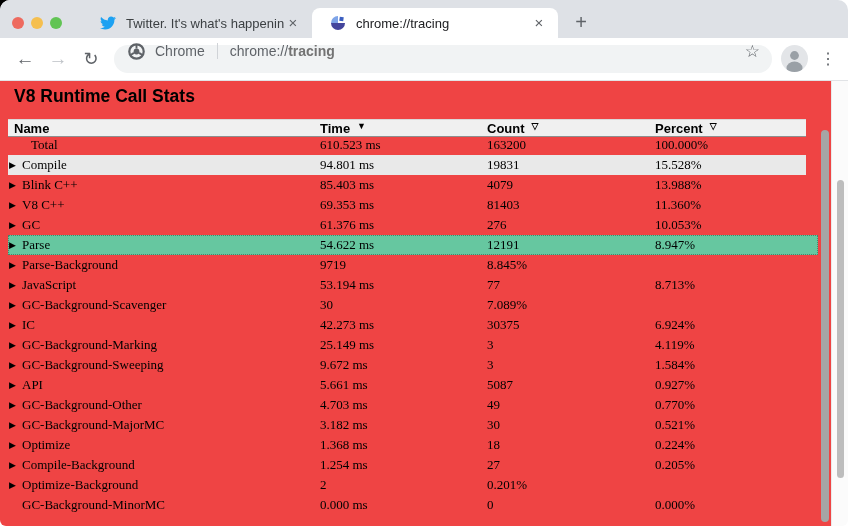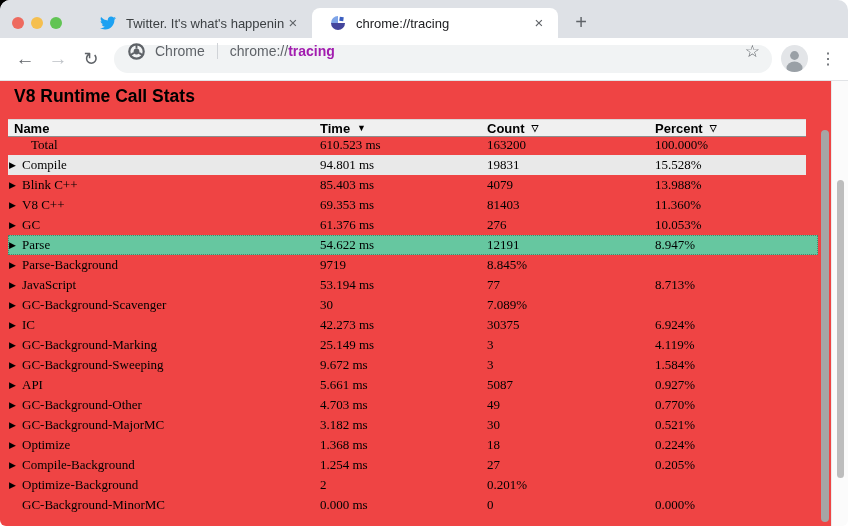--- a/index.html
+++ b/index.html
@@ -18,31 +18,31 @@
   .tab .close { width:18px; height:18px; line-height:17px; text-align:center; font-size:15px; color:#5f6368; border-radius:50%; cursor:pointer; }
   .favicon { width:16px; height:16px; flex:0 0 16px; }
   .newtab { position:absolute; left:568px; top:10px; width:26px; height:26px; font-size:20px; line-height:24px; text-align:center; color:#5f6368; border-radius:50%; }
 
   
   .toolbar { position:absolute; top:38px; left:0; width:848px; height:43px; background:#fff; border-bottom:1px solid #e1e3e6; }
   .navbtn { position:absolute; top:8px; width:26px; height:26px; text-align:center; font-size:19px; line-height:26px; color:#5f6368; }
   .navbtn.back{ left:12px; } .navbtn.fwd{ left:45px; color:#bdc1c6; } .navbtn.reload{ left:78px; font-size:18px; }
   .omnibox { position:absolute; left:114px; top:7px; width:658px; height:28px; background:#f1f3f4; border-radius:14px; display:flex; align-items:center; padding:0 10px 16px 14px; font-size:14px; color:#5f6368; }
   .omnibox .sep { width:1px; height:16px; background:#d0d3d7; margin:0 12px; }
-  .omnibox .host { color:#a21caf; font-weight:bold; }
+  .omnibox .host { color:#737373; font-weight:bold; }
   .omnibox .grow { flex:1; }
   .omnibox .star { font-size:17px; color:#5f6368; padding:0 2px; }
   .avatar { position:absolute; left:781px; top:7px; width:27px; height:27px; border-radius:50%; background:#e3e5e8; overflow:hidden; }
   .menu-dots { position:absolute; left:818px; top:8px; width:20px; height:26px; text-align:center; font-size:16px; line-height:26px; color:#5f6368; letter-spacing:0; }
 
   
   .content { position:absolute; top:81px; left:0; width:832px; height:445px; background:#ef4444; }
   .page-title { position:absolute; top:5px; left:14px; font-size:17.5px; font-weight:bold; color:#000; }
   .thead { position:absolute; top:38px; left:8px; width:798px; height:18px; background:#f0f0f0; border-top:1px solid #d9d9d9; border-bottom:1px solid #8e8e8e; display:grid; grid-template-columns:312px 167px 168px 1fr; align-items:center; font-size:13px; font-weight:bold; color:#000; }
-  .thead .hcell { display:flex; align-items:center; gap:7px; }
+  .thead .hcell { display:flex; gap:7px; }
   .thead .hcell.first { padding-left:6px; }
   .thead .glyph { font-size:9px; position:relative; top:0px; }
   .tbody { position:absolute; top:54px; left:8px; width:810px;font-family:Liberation Serif, serif; }
   .trow { width:798px; height:20px; display:grid; grid-template-columns:312px 167px 168px 1fr; align-items:center; font-size:13px; color:#000; }
   .trow.shaded { background:#e9e9e9; }
   .trow.selected { width:810px; background:var(--sel,#66c7a0); outline:1px dotted #44876b; outline-offset:-1px; }
   .cell { white-space:nowrap; }
   .cell.name { display:flex; align-items:center; }
   .tri { width:14px; padding-left:1px; font-size:9px; color:#000; flex:0 0 14px; }
 

